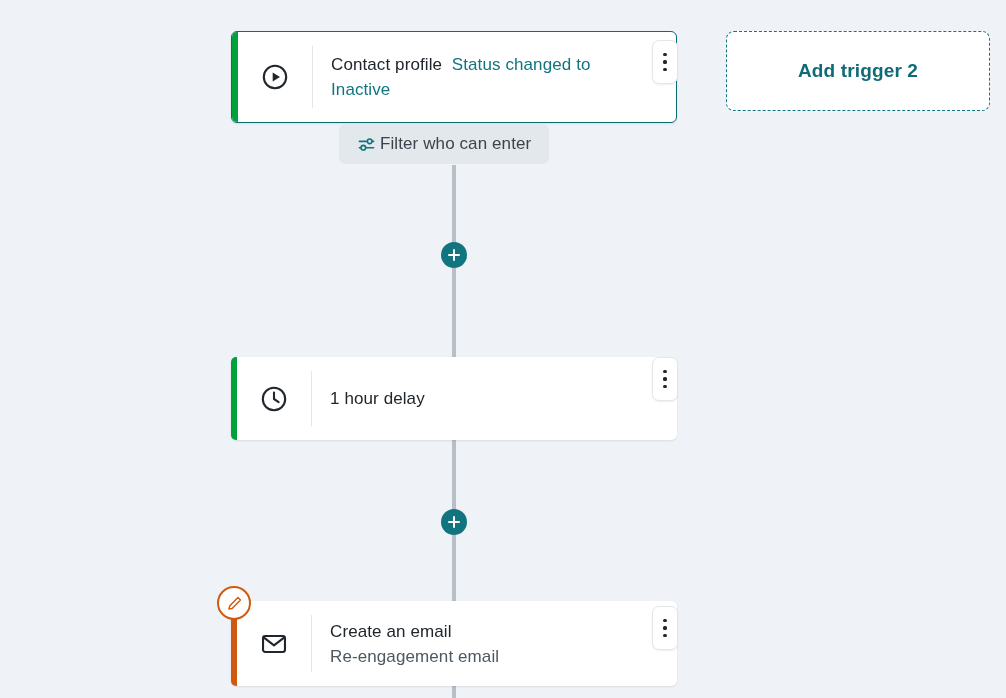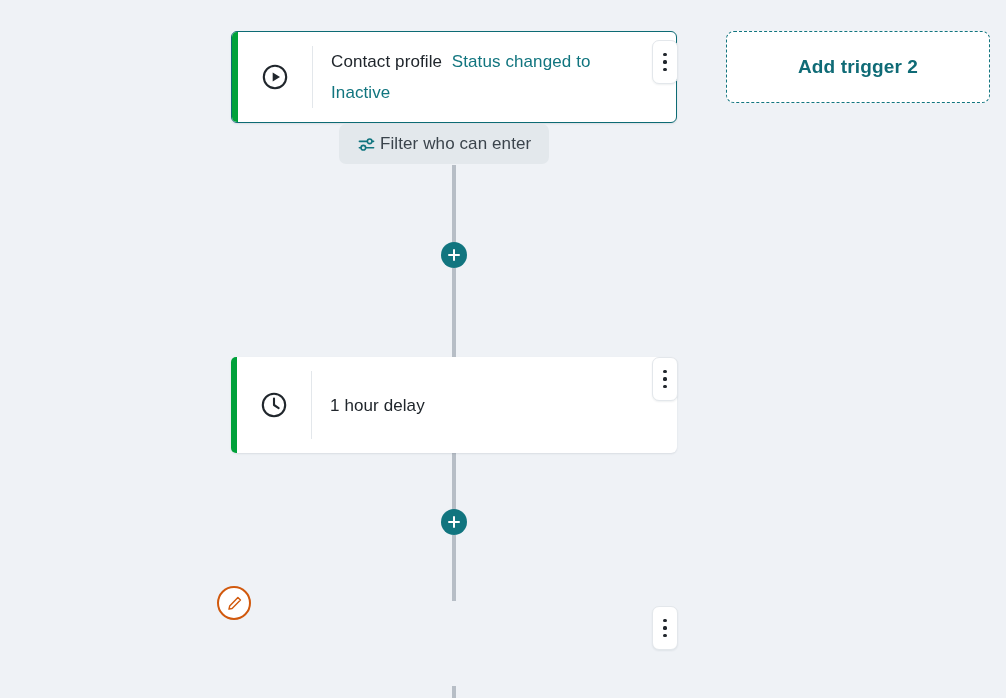--- a/index.html
+++ b/index.html
@@ -98,21 +98,21 @@
     flex: 1 1 auto;
     display: flex;
     flex-direction: column;
     justify-content: center;
     padding: 10px 46px 10px 18px;
     min-width: 0;
   }
   .card-title {
     font-size: 17px;
     color: #20262c;
-    line-height: 31px;
+    line-height: 25px;
     letter-spacing: .1px;
   }
   .card-title .accent-text {
     color: #11757f;
   }
   .card-sub {
     font-size: 17px;
     color: #4d5861;
     line-height: 25px;
     letter-spacing: .1px;
@@ -219,59 +219,73 @@
       <div class="card-title"><span>Contact profile</span><span>&nbsp;&nbsp;</span><span class="accent-text">Status changed to Inactive</span>
       </div>
     </div>
   </div>
   <div class="kebab" style="left:652px; top:40px;">
     <i></i>
     <i></i>
     <i></i>
   </div>
 
-  <div class="add-trigger" style="left:726px; top:31px; width:264px; height:72px;">
+  <div class="add-trigger" style="left:726px; top:31px; width:264px; height:80px;">
     <span>Add trigger 2</span>
   </div>
 
   <div class="filter-pill" style="left:339px; top:124px;">
     <span style="display:flex;align-items:center;">
       <svg width="19" height="19" viewBox="0 0 24 24" aria-hidden="true">
         <line x1="3" y1="8" x2="21" y2="8" stroke="#11757f" stroke-width="2" stroke-linecap="round"></line>
         <line x1="3" y1="16" x2="21" y2="16" stroke="#11757f" stroke-width="2" stroke-linecap="round"></line>
         <circle cx="16" cy="8" r="2.9" fill="#e3e8ec" stroke="#11757f" stroke-width="2"></circle>
         <circle cx="8" cy="16" r="2.9" fill="#e3e8ec" stroke="#11757f" stroke-width="2"></circle>
       </svg>
     </span>
     <span>Filter who can enter</span>
   </div>
 
   <button class="plus-btn" style="top:242px;"></button>
 
-  <div class="card" style="left:231px; top:357px; width:446px; height:96px;justify-content:space-between;">
+  <div class="card" style="left:231px; top:357px; width:446px; height:83px;justify-content:space-between;">
     <div class="accent green"></div>
     <div class="card-icon">
       <svg width="28" height="28" viewBox="0 0 24 24" aria-hidden="true">
         <circle cx="12" cy="12" r="9.6" fill="none" stroke="#20262c" stroke-width="1.8"></circle>
         <path d="M12 6.4 L12 12 L16 14.6" fill="none" stroke="#20262c" stroke-width="1.8" stroke-linecap="round" stroke-linejoin="round"></path>
       </svg>
     </div>
     <div class="card-divider"></div>
     <div class="card-body">
       <div class="card-title">1 hour delay</div>
     </div>
   </div>
   <div class="kebab" style="left:652px; top:357px;">
     <i></i>
     <i></i>
     <i></i>
   </div>
 
   <button class="plus-btn" style="top:509px;"></button>
 
+  <div class="card" style="left:231px; top:601px; width:446px; height:85px;">
+    <div class="accent orange"></div>
+    <div class="card-icon">
+      <svg width="28" height="28" viewBox="0 0 24 24" aria-hidden="true">
+        <rect x="2.6" y="5.2" width="18.8" height="13.6" rx="1.8" fill="none" stroke="#20262c" stroke-width="1.8"></rect>
+        <path d="M3.4 6.6 L12 13.2 L20.6 6.6" fill="none" stroke="#20262c" stroke-width="1.8" stroke-linecap="round" stroke-linejoin="round"></path>
+      </svg>
+    </div>
+    <div class="card-divider"></div>
+    <div class="card-body">
+      <div class="card-title">Create an email</div>
+      <div class="card-sub">Re-engagement email</div>
+    </div>
+  </div>
   <div class="kebab" style="left:652px; top:606px;">
     <i></i>
     <i></i>
     <i></i>
   </div>
 
   <div class="edit-pin" style="left:217px; top:586px;">
     <span style="display:flex;">
       <svg width="17" height="17" viewBox="0 0 24 24" aria-hidden="true">
         <path d="M16.8 3.6 L20.4 7.2 L8.6 19 L4.2 20 L5.2 15.6 Z" fill="none" stroke="#d1590d" stroke-width="2" stroke-linejoin="round"></path>

